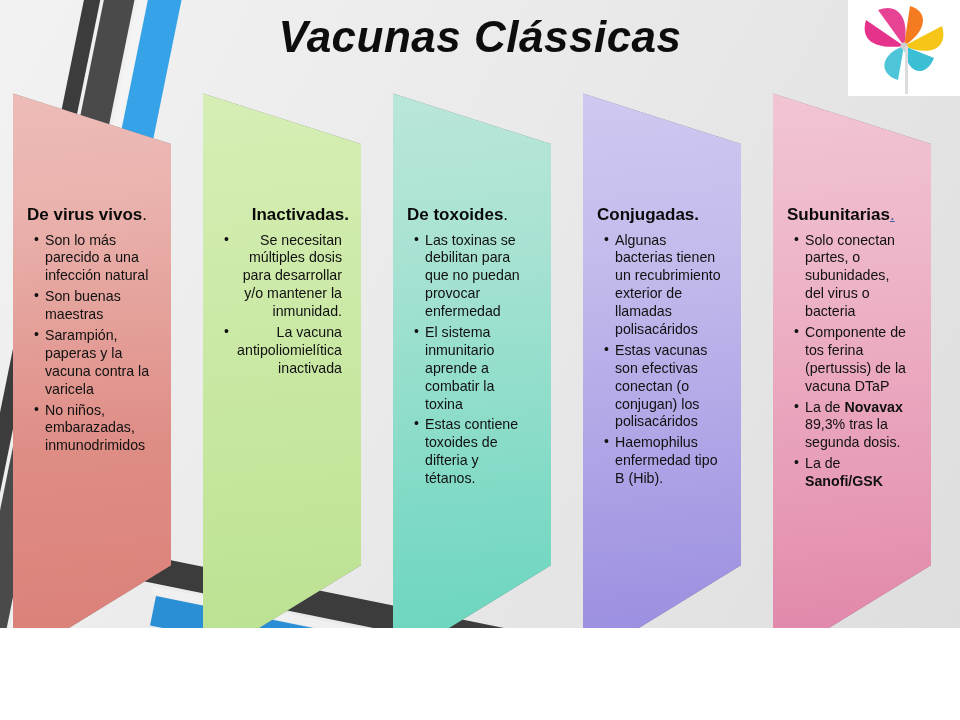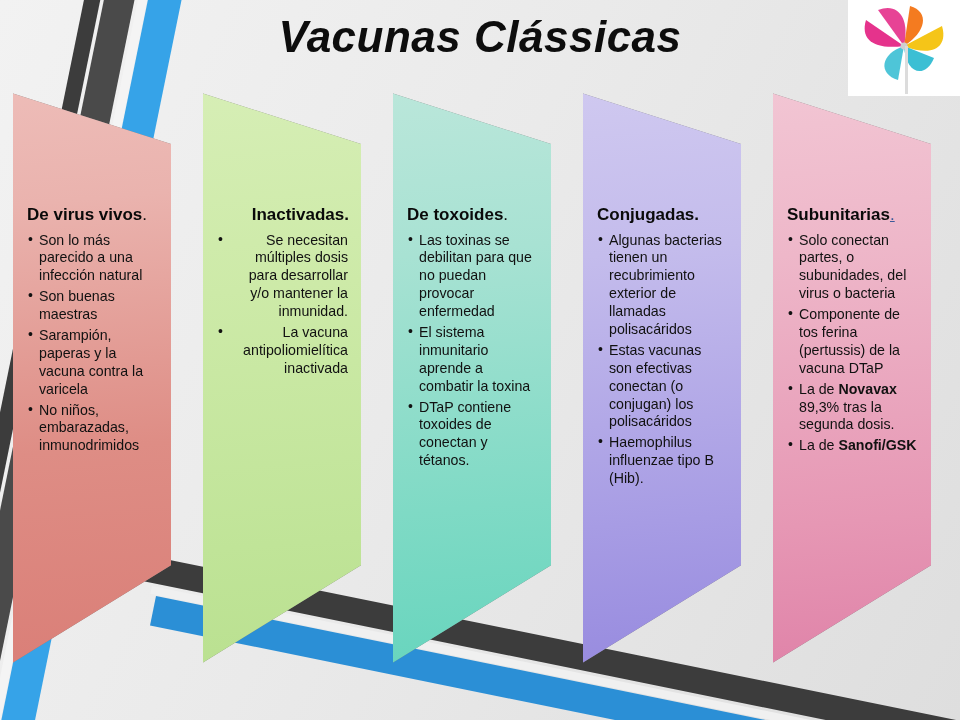--- a/index.html
+++ b/index.html
@@ -3,21 +3,21 @@
 <meta charset="utf-8">
 <style>
   html, body {
     margin: 0;
     padding: 0;
     background: #ffffff;
   }
   #slide {
     position: relative;
     width: 960px;
-    height: 720px;
+    height: 628px;
     overflow: hidden;
     font-family: "Liberation Sans", sans-serif;
     background: linear-gradient(118deg, #f2f2f2 0%, #eaeaea 45%, #dedede 100%);
     text-decoration: underline;
   }
 
   
   .stripe {
     position: absolute;
     transform-origin: top left;
@@ -126,21 +126,21 @@
   .col-head .dot {
     font-weight: normal;
   }
   .col-head .ul {
     text-decoration: underline;
     color: #3b5a9a;
     font-weight: normal;
   }
   ul.bullets {
     list-style: none;
-    margin: 1px;
+    margin: 7px;
     padding: 0;
   }
   ul.bullets li {
     position: relative;
     padding-left: 11px;
     margin-bottom: 3px;
     font-size: 14.2px;
     line-height: 1.26;
     color: #111111;
   }
@@ -213,34 +213,34 @@
   </div>
 
   <div class="col" style="left:393px;">
     <div class="col-outline"></div>
     <div class="col-shape" style="background:linear-gradient(175deg,#c4e9de 0%,#a8e2d3 35%,#7fdac5 70%,#5fd3bb 100%);"></div>
     <div class="col-body" style="top:205px;">
       <div class="col-head"><span>De toxoides</span><span class="dot">.</span></div>
       <ul class="bullets">
         <li>Las toxinas se debilitan para que no puedan provocar enfermedad</li>
         <li>El sistema inmunitario aprende a combatir la toxina</li>
-        <li>DTaP contiene toxoides de conectan y tétanos.</li>
+        <li>Estas contiene toxoides de difteria y tétanos.</li>
       </ul>
     </div>
   </div>
 
   <div class="col" style="left:583px;">
     <div class="col-outline"></div>
     <div class="col-shape" style="background:linear-gradient(175deg,#d5cff2 0%,#c4bcec 35%,#a79ce4 72%,#9184dd 100%);"></div>
     <div class="col-body" style="top:205px;">
       <div class="col-head"><span>Conjugadas.</span><span class="dot"></span></div>
       <ul class="bullets">
         <li>Algunas bacterias tienen un recubrimiento exterior de llamadas polisacáridos</li>
         <li>Estas vacunas son efectivas conectan (o conjugan) los polisacáridos</li>
-        <li>Haemophilus influenzae tipo B (Hib).</li>
+        <li>Haemophilus enfermedad tipo B (Hib).</li>
       </ul>
     </div>
   </div>
 
   <div class="col" style="left:773px;">
     <div class="col-outline"></div>
     <div class="col-shape" style="background:linear-gradient(175deg,#f4cdd9 0%,#eeb7c9 35%,#e697b4 72%,#dd7ba4 100%);"></div>
     <div class="col-body" style="top:205px;">
       <div class="col-head"><span>Subunitarias</span><span class="ul">.</span></div>
       <ul class="bullets">

